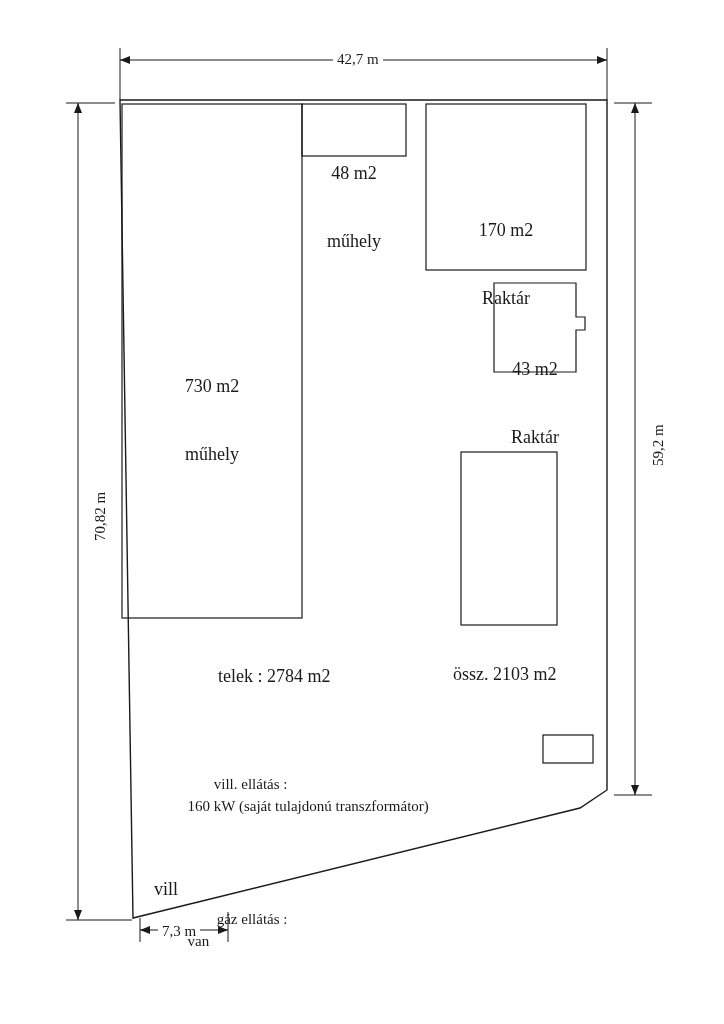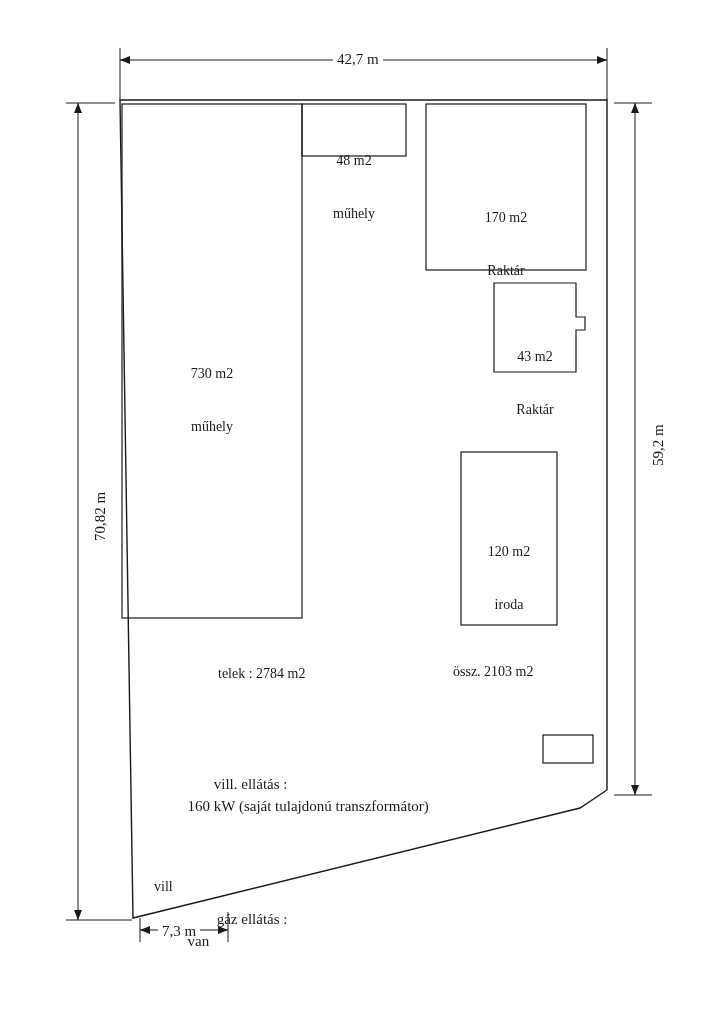--- a/index.html
+++ b/index.html
@@ -22,21 +22,21 @@
   svg#plan-svg {
     position: absolute;
     left: 0;
     top: 0;
     width: 724px;
     height: 1024px;
   }
   .lbl {
     position: absolute;
     font-family: "Liberation Serif", serif;
-    font-size: 14px;
+    font-size: 18px;
     line-height: 1.25;
     color: #1a1a1a;
     white-space: pre;
     text-align: center;
   }
   .lbl.left { text-align: right; }
   .dim-text {
     position: absolute;
     font-family: "Liberation Serif", serif;
     font-size: 15px;
@@ -141,24 +141,20 @@
   <div class="lbl" style="left:446px; top:174px; width:120px;">
     <span class="area-name">170 m2</span>
     <span class="area-name">Raktár</span>
   </div>
 
   <div class="lbl" style="left:495px; top:313px; width:80px;">
     <span class="area-name">43 m2</span>
     <span class="area-name">Raktár</span>
   </div>
 
-  <div class="lbl" style="left:459px; top:508px; width:100px;">
-    <span class="area-name">120 m2</span>
-    <span class="area-name">iroda</span>
-  </div>
 
   <div class="lbl left" style="left:218px; top:665px;">telek : 2784 m2</div>
 
   <div class="lbl left" style="left:453px; top:663px;">össz. 2103 m2</div>
 
   <div class="info-block" style="left:165px; top:705px;">
     <span class="info-row">
       <span class="k" style="width:100px;text-align:right;">vill. ellátás :</span>
       <span>160 kW (saját tulajdonú transzformátor)</span>
     </span>

